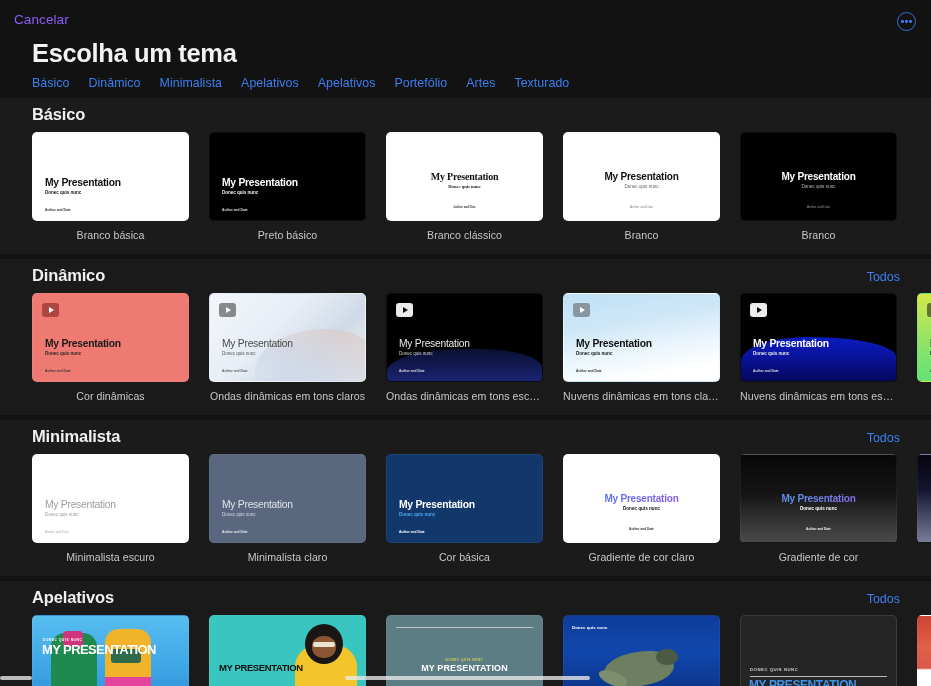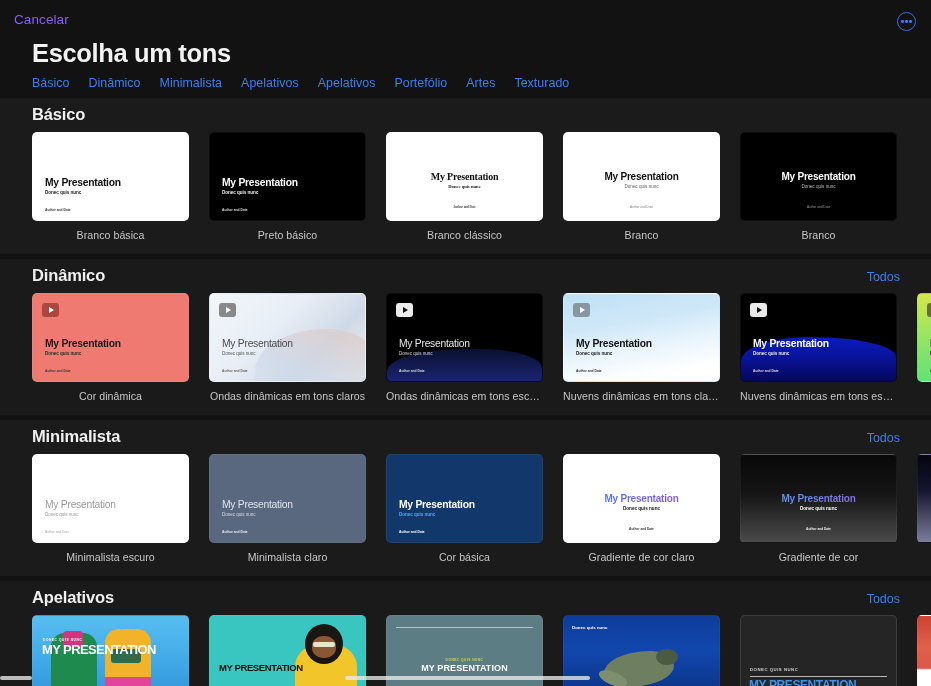--- a/index.html
+++ b/index.html
@@ -141,21 +141,21 @@
     <button class="cancel-btn">Cancelar</button>
     <div class="more-btn">
       <span class="dots">
           <i></i>
           <i></i>
           <i></i>
         </span>
     </div>
   </div>
 
-  <div class="page-title">Escolha um tons</div>
+  <div class="page-title">Escolha um tema</div>
 
   <div class="cat-nav">
     <a>Básico</a>
     <a>Dinâmico</a>
     <a>Minimalista</a>
     <a>Apelativos</a>
     <a>Apelativos</a>
     <a>Portefólio</a>
     <a>Artes</a>
     <a>Texturado</a>
@@ -243,21 +243,21 @@
             <div class="thumb noborder" style="background:#ef7a72">
               <div class="playbtn" style="background:rgba(150,55,48,.75)">
                   <i></i>
                 </div>
               <div class="sl lay-left">
                 <div class="t" style="color:#1a1a1a">My Presentation</div>
                 <div class="sub" style="color:#2b2b2b">Donec quis nunc</div>
                 <div class="auth" style="color:#3a3a3a">Author and Date</div>
               </div>
             </div>
-            <div class="card-label">Cor dinâmica</div>
+            <div class="card-label">Cor dinâmicas</div>
           </div>
 
           <div class="card">
             <div class="thumb" style="background:linear-gradient(135deg,#f2f6fa 0%,#e8eef6 40%,#cfd9e6 70%,#f7f4f2 100%)">
               <div style="position:absolute;right:-10px;bottom:-18px;width:120px;height:70px;background:linear-gradient(200deg,#dfc9c2,#cfd9e8 60%,transparent);border-radius:60% 40% 0 0;opacity:.75"></div>
               <div class="playbtn" style="background:rgba(110,110,110,.8)">
                   <i></i>
                 </div>
               <div class="sl lay-left">
                 <div class="t" style="color:#4a4a4a;font-weight:400">My Presentation</div>

